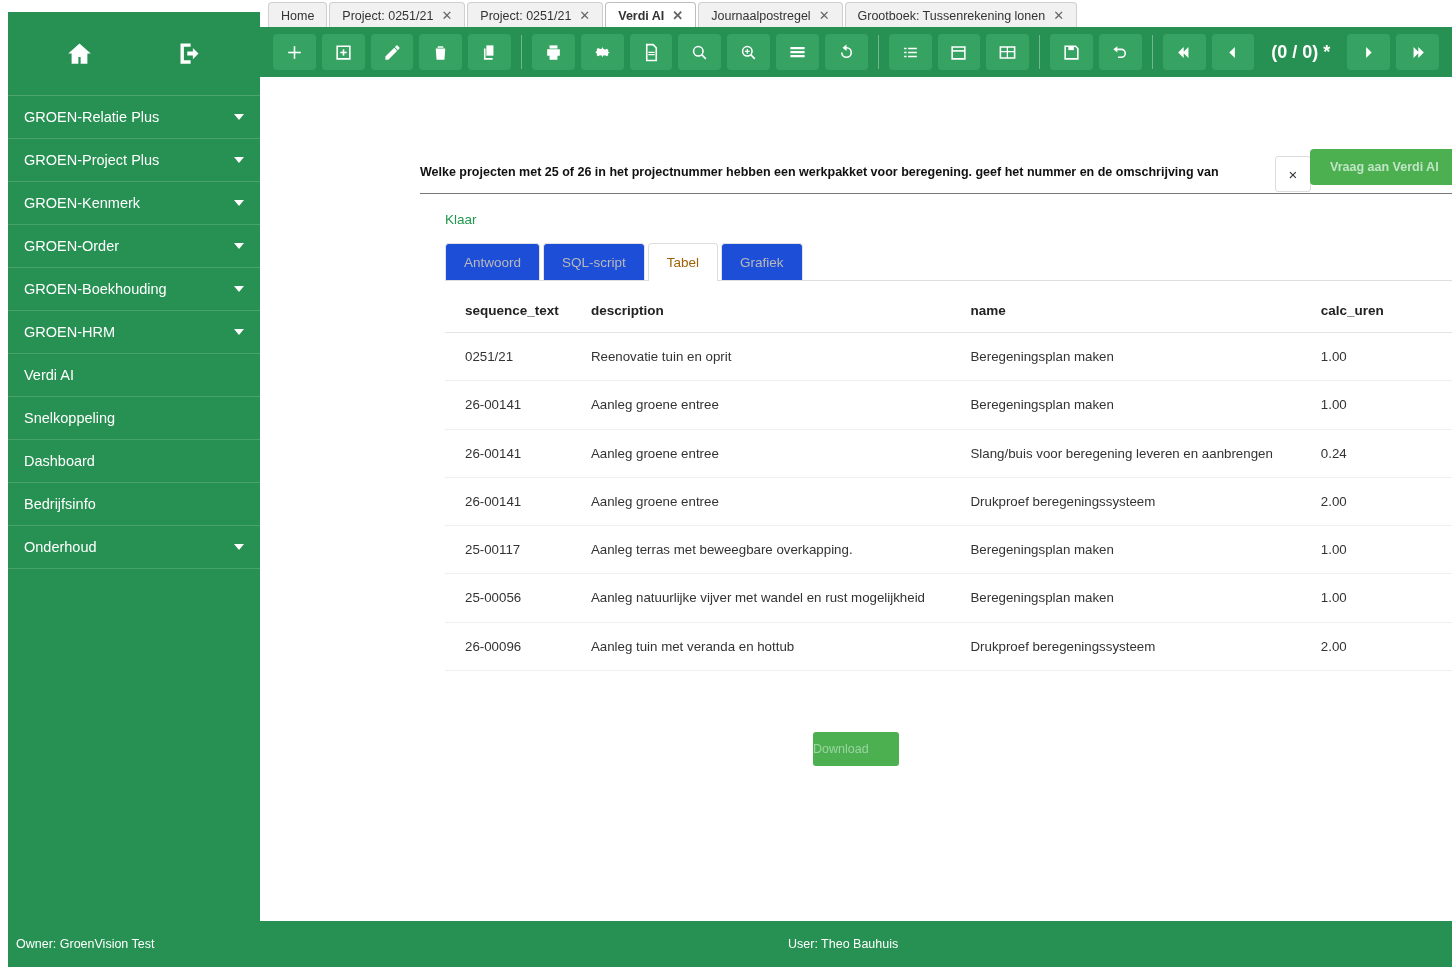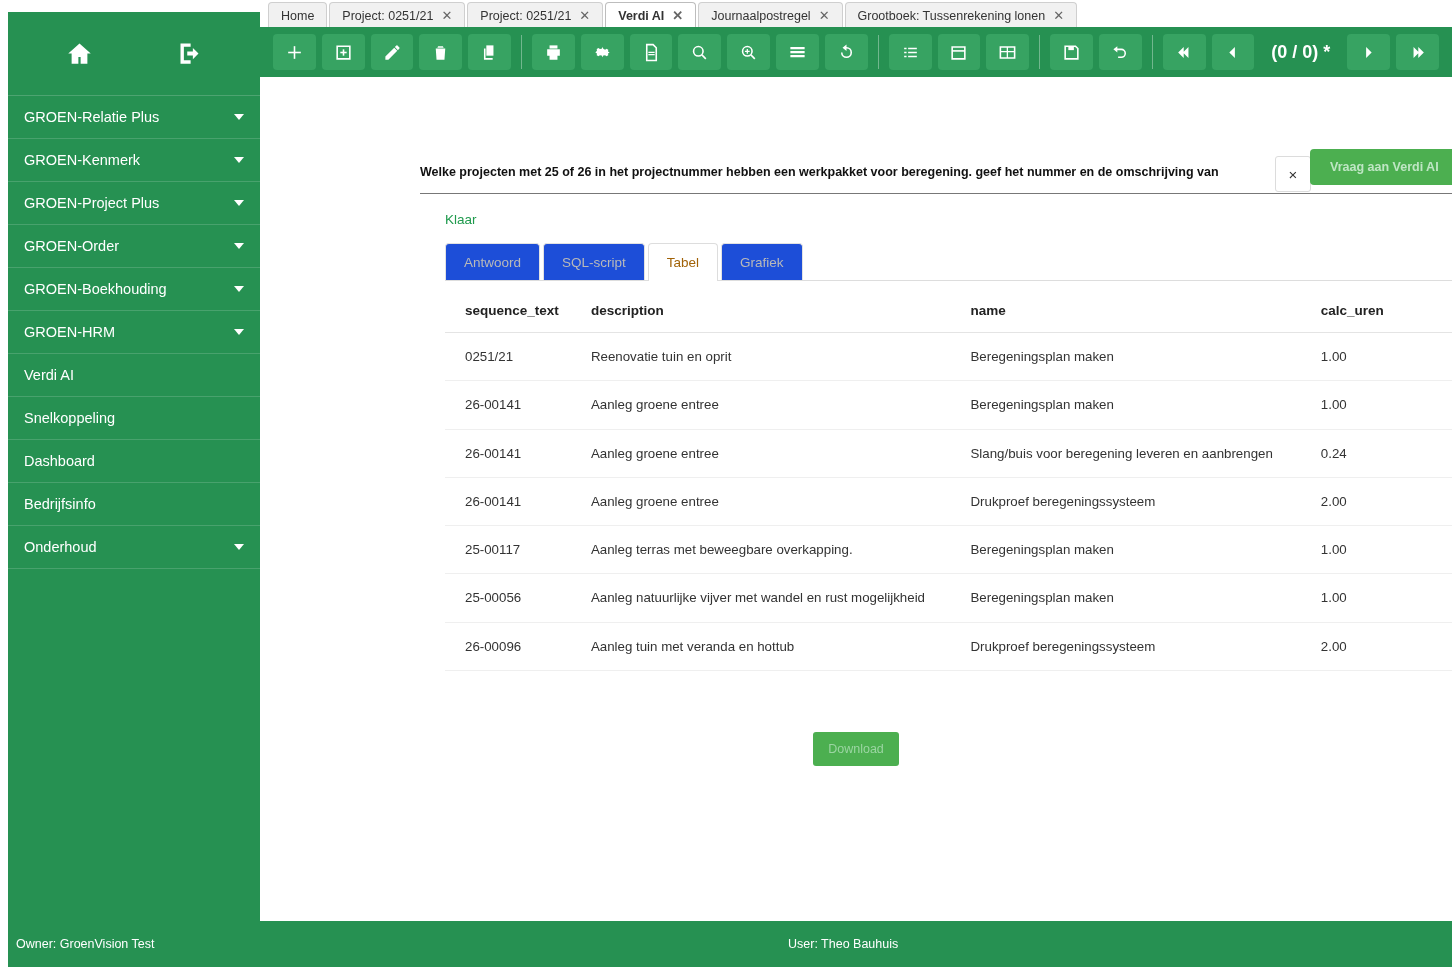--- a/index.html
+++ b/index.html
@@ -258,21 +258,21 @@
   #download-btn {
     position: absolute;
     left: 553px; top: 655px;
     width: 86px;
     background: #4caf50;
     color: #9bd5a2;
     font-size: 12.5px;
     border: none;
     border-radius: 3px;
     padding: 10px 0;
-    text-align: center;
+    text-align: left;
     cursor: pointer;
   }
 
   
   #footer {
     position: absolute;
     left: 8px; top: 921px;
     width: 1444px; height: 46px;
     background: #269152;
     color: #ffffff;
@@ -315,25 +315,25 @@
             <path d="M15 7l5 5-5 5v-3.2h-5v-3.6h5z"></path>
           </svg>
       </div>
     </div>
 
     <div class="menu-item">
       <span class="label">GROEN-Relatie Plus</span>
       <span class="caret"></span>
     </div>
     <div class="menu-item">
+      <span class="label">GROEN-Project Plus</span>
+      <span class="caret"></span>
+    </div>
+    <div class="menu-item">
       <span class="label">GROEN-Kenmerk</span>
-      <span class="caret"></span>
-    </div>
-    <div class="menu-item">
-      <span class="label">GROEN-Project Plus</span>
       <span class="caret"></span>
     </div>
     <div class="menu-item">
       <span class="label">GROEN-Order</span>
       <span class="caret"></span>
     </div>
     <div class="menu-item">
       <span class="label">GROEN-Boekhouding</span>
       <span class="caret"></span>
     </div>

